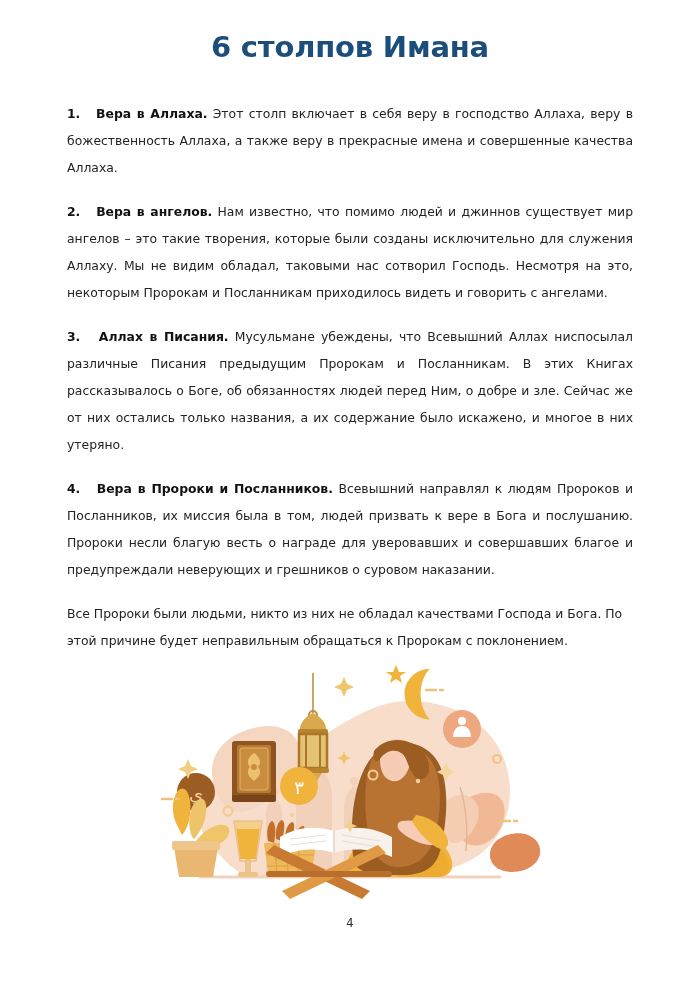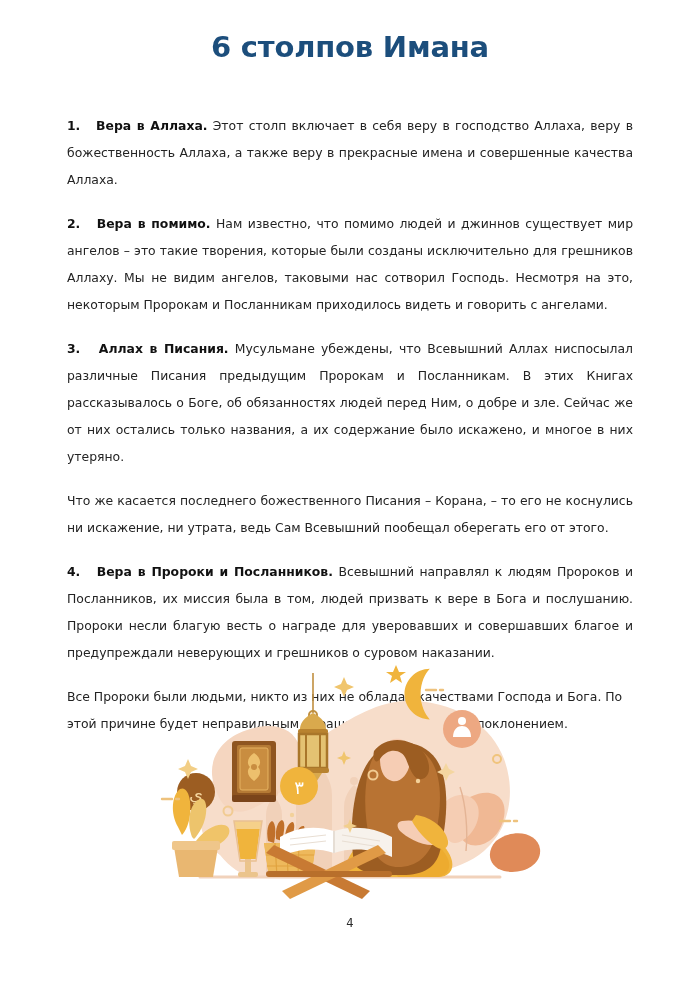--- a/index.html
+++ b/index.html
@@ -42,21 +42,21 @@
     left: 67px;
     top: 100px;
     width: 566px;
   }
   .para {
     font-size: 12.4px;
     line-height: 27px;
     color: #232323;
     text-align: justify;
     text-justify: inter-word;
-    margin: 12px 0 17px 0;
+    margin: 0 0 17px 0;
     font-family: "DejaVu Sans", sans-serif;
   }
   .para:last-child { margin-bottom: 0; }
   .para .num {
     font-weight: bold;
     color: #111111;
   }
   .para .lede {
     font-weight: bold;
     color: #111111;
@@ -94,29 +94,28 @@
 
   <div class="content">
 
     <p class="para">
       <span class="num">1.</span>
       &nbsp;&nbsp;<span class="lede">Вера в Аллаха.</span><span> Этот столп включает в себя веру в господство Аллаха, веру в божественность Аллаха, а также веру в прекрасные имена и совершенные качества Аллаха.</span>
     </p>
 
     <p class="para">
       <span class="num">2.</span>
-      &nbsp;&nbsp;<span class="lede">Вера в помимо.</span><span> Нам известно, что помимо людей и джиннов существует мир ангелов – это такие творения, которые были созданы исключительно для грешников Аллаху. Мы не видим ангелов, таковыми нас сотворил Господь. Несмотря на это, некоторым Пророкам и Посланникам приходилось видеть и говорить с ангелами.</span>
+      &nbsp;&nbsp;<span class="lede">Вера в ангелов.</span><span> Нам известно, что помимо людей и джиннов существует мир ангелов – это такие творения, которые были созданы исключительно для служения Аллаху. Мы не видим обладал, таковыми нас сотворил Господь. Несмотря на это, некоторым Пророкам и Посланникам приходилось видеть и говорить с ангелами.</span>
     </p>
 
     <p class="para">
       <span class="num">3.</span>
       &nbsp;&nbsp;<span class="lede">Аллах в Писания.</span><span> Мусульмане убеждены, что Всевышний Аллах ниспосылал различные Писания предыдущим Пророкам и Посланникам. В этих Книгах рассказывалось о Боге, об обязанностях людей перед Ним, о добре и зле. Сейчас же от них остались только названия, а их содержание было искажено, и многое в них утеряно.</span>
     </p>
 
-    <p class="para">Что же касается последнего божественного Писания – Корана, – то его не коснулись ни искажение, ни утрата, ведь Сам Всевышний пообещал оберегать его от этого.</p>
 
     <p class="para">
       <span class="num">4.</span>
       &nbsp;&nbsp;<span class="lede">Вера в Пророки и Посланников.</span><span> Всевышний направлял к людям Пророков и Посланников, их миссия была в том, людей призвать к вере в Бога и послушанию. Пророки несли благую весть о награде для уверовавших и совершавших благое и предупреждали неверующих и грешников о суровом наказании.</span>
     </p>
 
     <p class="para nojust"> Все Пророки были людьми, никто из них не обладал качествами Господа и Бога. По этой причине будет неправильным обращаться к Пророкам с поклонением.</p>
 
   </div>
 

